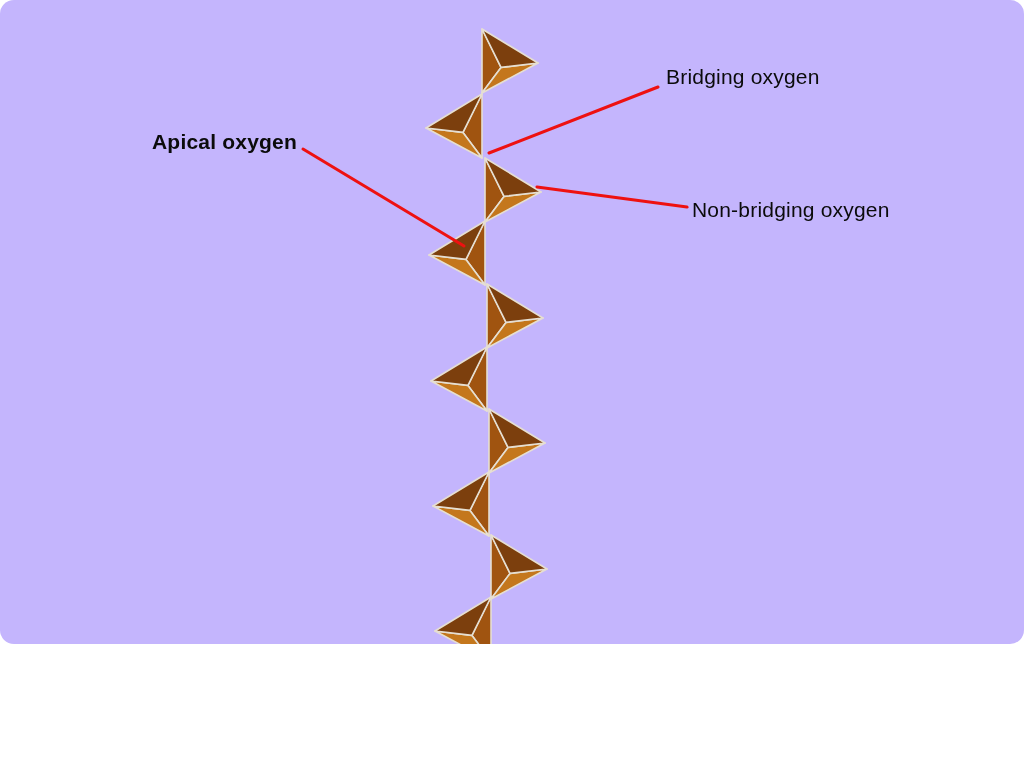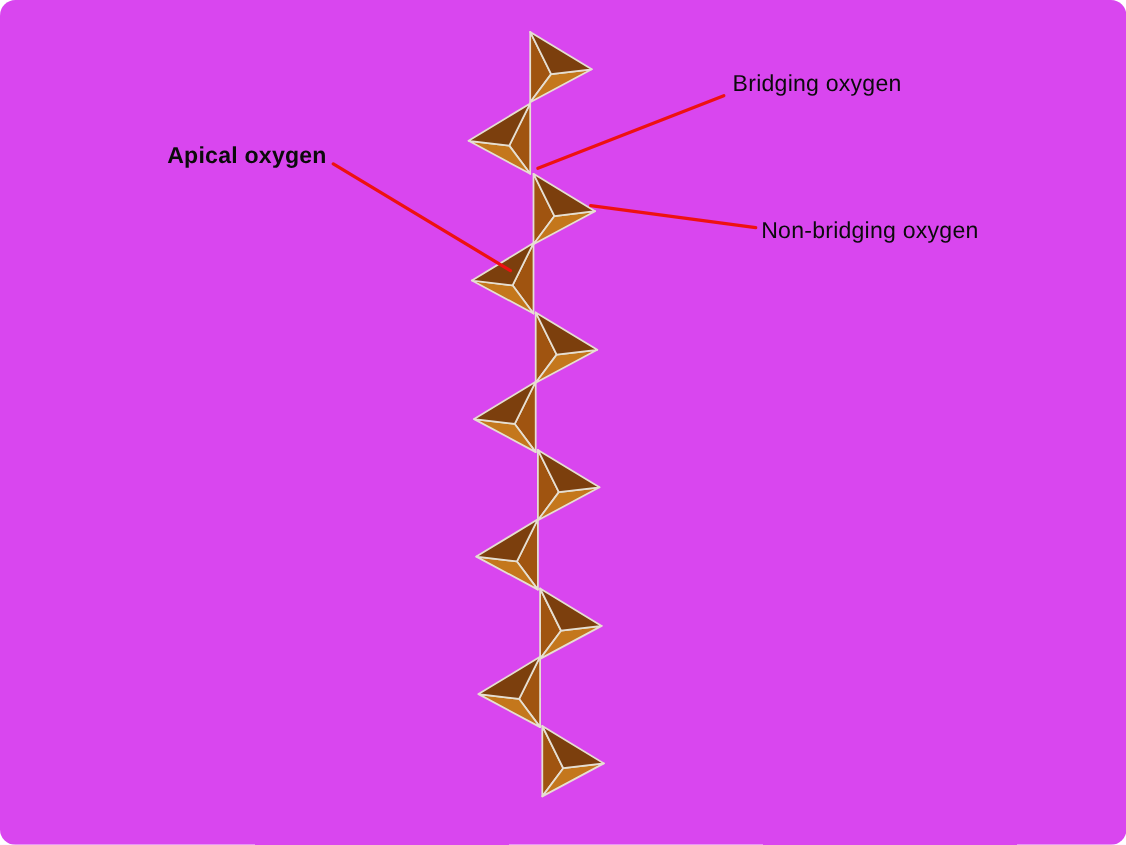--- a/index.html
+++ b/index.html
@@ -4,22 +4,22 @@
 <style>
   html, body {
     margin: 0;
     padding: 0;
     background: #ffffff;
     font-family: "Liberation Sans", sans-serif;
   }
   #slide {
     position: relative;
     width: 1024px;
-    height: 768px;
-    background: #d946ef;
+    height: 644px;
+    background: #c4b5fd;
     border-radius: 14px;
     overflow: hidden;
   }
   #diagram-svg {
     position: absolute;
     left: 0;
     top: 0;
     width: 1024px;
     height: 768px;
   }

